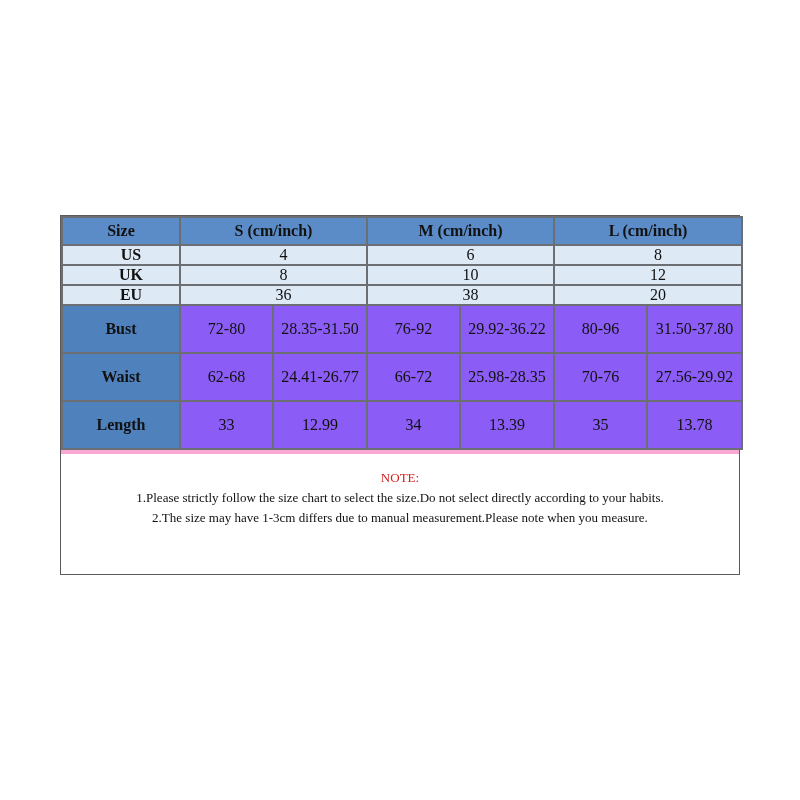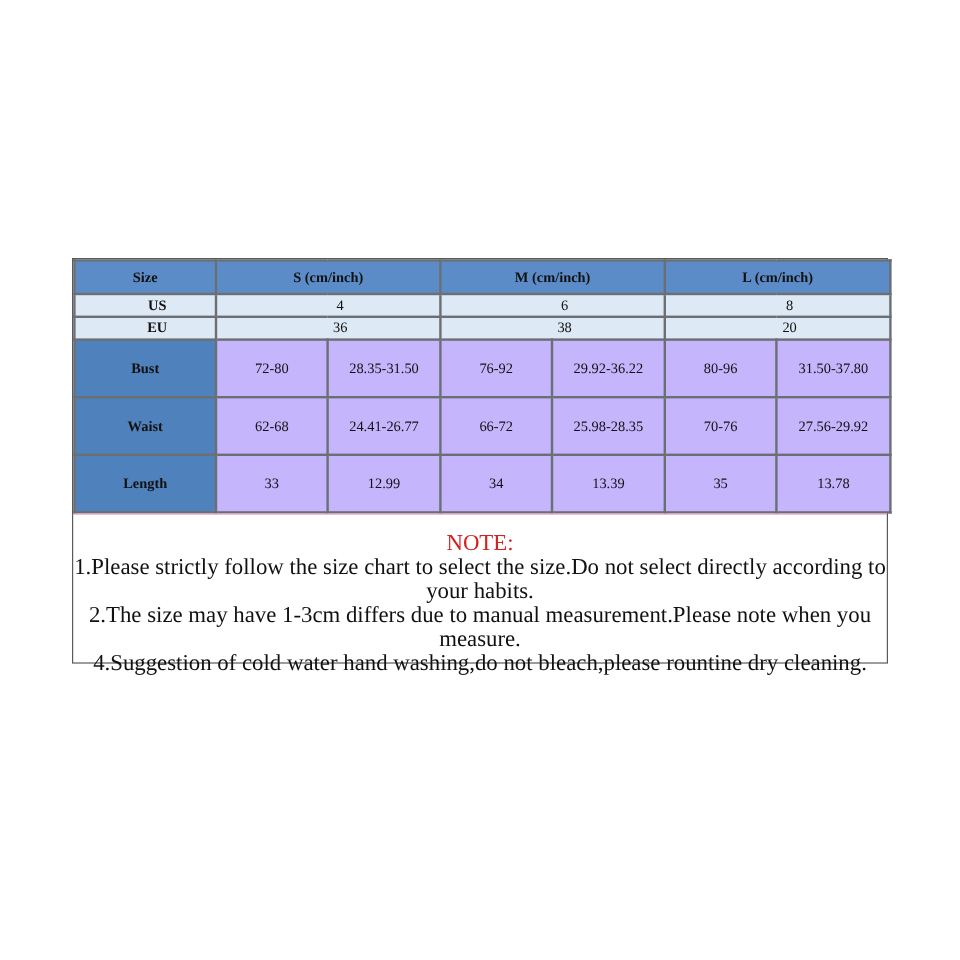--- a/index.html
+++ b/index.html
@@ -4,30 +4,30 @@
 <style>
   html, body { margin: 0; padding: 0; background: #ffffff; }
   body { width: 800px; height: 800px; position: relative; overflow: hidden; font-family: "Liberation Serif", "DejaVu Serif", serif; }
   .chart {
     position: absolute; left: 60px; top: 215px; width: 680px;
     border: 1px solid #5a5a5a; box-sizing: border-box;
   }
   table { border-collapse: collapse; width: 100%; table-layout: fixed; }
   td {
     border: 2px solid #6b6f74; text-align: center; vertical-align: middle;
-    font-size: 12px; color: #111; padding: 0; box-sizing: border-box;
+    font-size: 16px; color: #111; padding: 0; box-sizing: border-box;
   }
   td.head { background: #5b8cc8; font-weight: bold; height: 28px; }
   td.light { background: #dde9f5; height: 19px; padding-left: 20px; }
   td.light.label { font-weight: bold; }
   td.blue { background: #4f81bd; font-weight: bold; height: 48px; }
-  td.white { background: #c4b5fd; height: 43px; }
+  td.white { background: #8b5cf6; height: 43px; }
   .note {
-    border-top: 1px solid #f9a8d4; height: 124px; text-align: center;
-    padding-top: 14px; box-sizing: border-box; font-size: 19px; line-height: 20px; color: #111;
+    border-top: 4px solid #f9a8d4; height: 124px; text-align: center;
+    padding-top: 14px; box-sizing: border-box; font-size: 13px; line-height: 20px; color: #111;
   }
   .note .title { color: #d42020; }
 </style>
 </head>
 <body>
 
 <div class="chart">
   <table>
     <colgroup>
       <col style="width:118px">
@@ -43,20 +43,26 @@
       <td class="head">Size</td>
       <td class="head" colspan="2">S (cm/inch)</td>
       <td class="head" colspan="2">M (cm/inch)</td>
       <td class="head" colspan="2">L (cm/inch)</td>
     </tr>
     <tr>
       <td class="light label">US</td>
       <td class="light" colspan="2">4</td>
       <td class="light" colspan="2">6</td>
       <td class="light" colspan="2">8</td>
+    </tr>
+    <tr>
+      <td class="light label">UK</td>
+      <td class="light" colspan="2">8</td>
+      <td class="light" colspan="2">10</td>
+      <td class="light" colspan="2">12</td>
     </tr>
     <tr>
       <td class="light label">EU</td>
       <td class="light" colspan="2">36</td>
       <td class="light" colspan="2">38</td>
       <td class="light" colspan="2">20</td>
     </tr>
     <tr>
       <td class="blue">Bust</td>
       <td class="white">72-80</td>
@@ -83,15 +89,14 @@
       <td class="white">13.39</td>
       <td class="white">35</td>
       <td class="white">13.78</td>
     </tr>
   </tbody>
     </table>
   <div class="note">
     <div class="title">NOTE:</div>
     <div>1.Please strictly follow the size chart to select the size.Do not select directly according to your habits.</div>
     <div>2.The size may have 1-3cm differs due to manual measurement.Please note when you measure.</div>
-    <div>4.Suggestion of cold water hand washing,do not bleach,please rountine dry cleaning.</div>
   </div>
 </div>
 
 </body></html>

